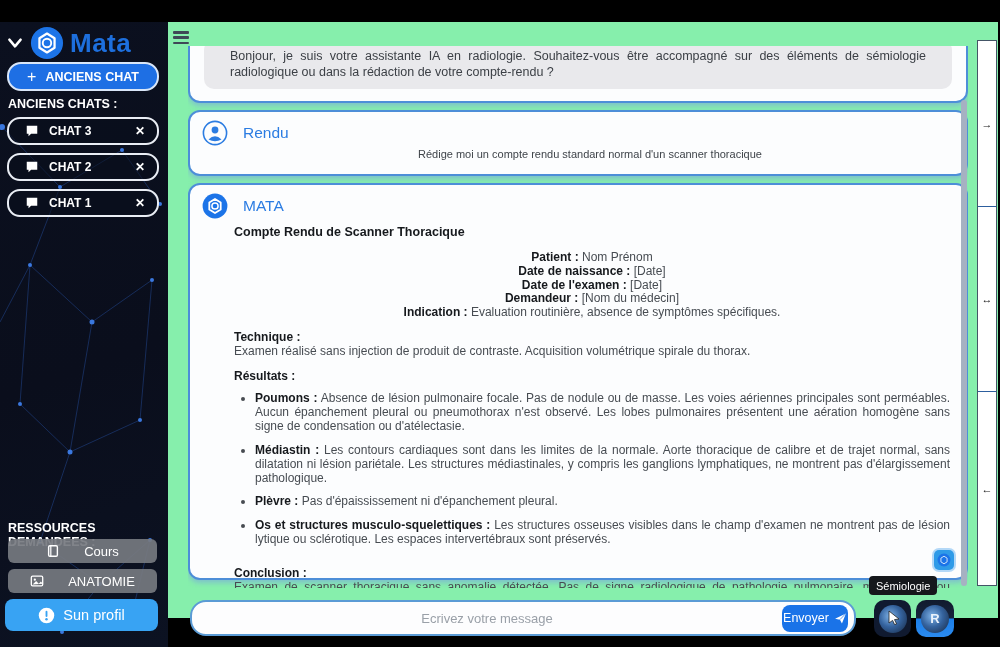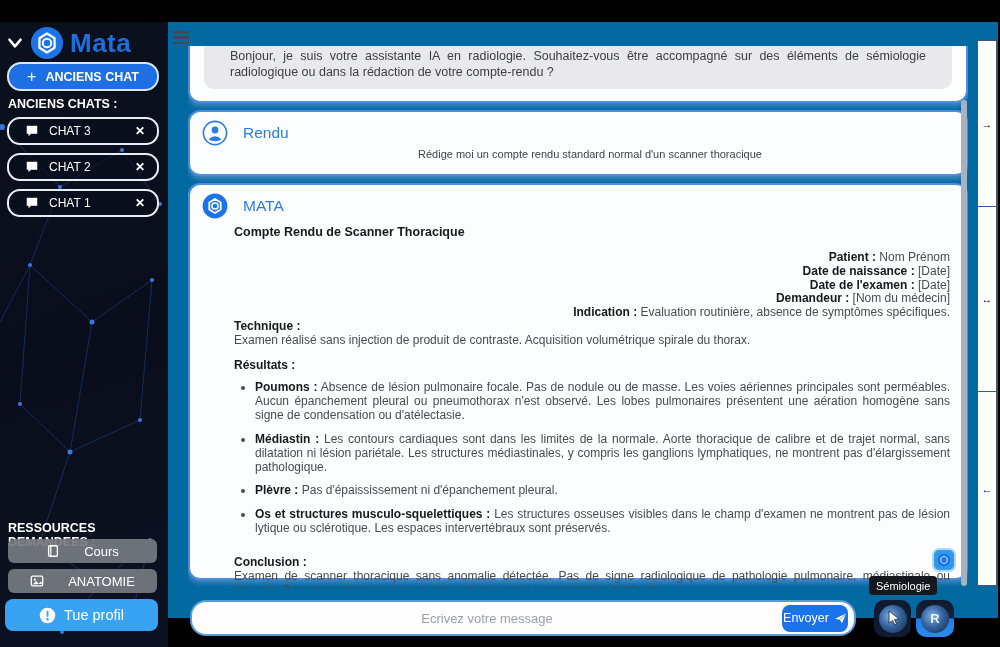--- a/index.html
+++ b/index.html
@@ -18,32 +18,32 @@
   .btn-newchat { position:absolute; left:7px; top:40px; width:152px; height:29px;
                  background:#1e6fe4; border:2px solid #d9e6f8; border-radius:14px;
                  color:#fff; font-size:12.5px; font-weight:bold; display:flex;
                  align-items:center; justify-content:center; gap:9px; cursor:pointer; }
   .plus-glyph { font-size:16px; font-weight:normal; }
   .old-chats-label { position:absolute; left:8px; top:75px; color:#fff; font-size:12.5px; font-weight:bold; }
   .chat-item { position:absolute; left:7px; width:152px; height:28px; background:rgba(10,14,28,.55);
                border:2px solid #e9edf4; border-radius:13px; display:flex; align-items:center;
                color:#fff; cursor:pointer; }
   .chat-item .bubble { width:14px; height:14px; margin-left:16px; }
-  .chat-item .lbl { font-size:12px; font-weight:normal; margin-left:10px; flex:1; }
+  .chat-item .lbl { font-size:12px; font-weight:bold; margin-left:10px; flex:1; }
   .chat-item .close { font-size:12px; font-weight:bold; margin-right:12px; cursor:pointer; }
   .res-label { position:absolute; left:8px; top:499px; color:#fff; font-size:12.5px; font-weight:bold; }
   .btn-resource { position:absolute; left:8px; width:149px; height:24px; background:rgba(118,122,128,.92);
                   border:none; border-radius:6px; color:#fff; font-size:13px; display:flex;
                   align-items:center; justify-content:center; gap:24px; cursor:pointer; }
   .btn-profile { position:absolute; left:5px; top:577px; width:153px; height:32px; background:#38a3f3;
                  border:none; border-radius:8px; color:#fff; font-size:14.5px; display:flex;
                  align-items:center; justify-content:center; gap:8px; cursor:pointer; }
 
   
-  .main { position:absolute; left:168px; top:22px; width:830px; height:596px; background:#0369a1;padding-left:12px; }
+  .main { position:absolute; left:168px; top:22px; width:830px; height:596px; background:#86efac;padding-left:12px; }
   .hamburger { position:absolute; left:5px; top:9px; width:16px; height:13px; display:flex;
                flex-direction:column; justify-content:space-between; cursor:pointer; }
   .hamburger div { height:2.5px; background:#3f4857; border-radius:1px; }
 
   .chat-viewport { position:absolute; left:20px; top:24px; width:780px; height:542px; overflow:hidden; }
   .msg-card { border:2px solid #4d8ed8; border-radius:12px; background:#fcfdfe;
               box-shadow:0 3px 5px rgba(120,160,225,.55); }
   .card-greeting { margin-top:-18px; padding:10px 14px 12px 14px; }
   .greeting-bubble { background:#e9e9ec; border-radius:10px; padding:9px 26px; color:#3c4046;
                      font-size:12.5px; line-height:1.25; text-align:justify; }
@@ -51,21 +51,21 @@
   .card-assistant { margin-top:7px; height:397px; position:relative; }
   .msg-head { position:absolute; left:12px; top:8px; display:flex; align-items:center; gap:15px; }
   .msg-head .who { color:#2b7ce2; font-size:15.5px; }
   .avatar26 { width:26px; height:26px; }
   .user-text { position:absolute; left:44px; top:36px; right:20px; color:#3f444a; font-size:11px;text-align:center; }
 
   .report { position:absolute; left:44px; top:40px; right:16px; color:#474c52; font-size:12px;
             line-height:1.16; text-align:justify; }
   .report b { color:#16191d; }
   .rpt-title { font-weight:bold; color:#16191d; font-size:12.5px; margin-bottom:11px; text-align:left; }
-  .rpt-fields { text-align:right; }
+  .rpt-fields { margin-bottom:11px; text-align:center; }
   .rpt-block { margin-bottom:11px; }
   .rpt-list { margin:8px 0 0 0; padding-left:21px; }
   .rpt-list li { margin-bottom:10px; }
   .mata-badge { position:absolute; right:12px; bottom:8px; width:20px; height:20px; border-radius:5px;
                 background:#2f9be8; display:flex; align-items:center; justify-content:center; cursor:pointer;
                 box-shadow:0 0 0 2px rgba(90,170,240,.45); }
 
   
   .scroll-thumb { position:absolute; left:793px; top:78px; width:6px; height:486px;
                   background:#a6b1c2; border-radius:3px; cursor:pointer; }
@@ -200,21 +200,21 @@
     </svg>
     <span>ANATOMIE</span>
   </button>
 
   <button class="btn-profile">
     <svg width="17" height="17" viewBox="0 0 18 18">
       <circle cx="9" cy="9" r="8.2" fill="#fff"></circle>
       <rect x="8" y="4" width="2" height="6.5" rx="1" fill="#38a3f3"></rect>
       <circle cx="9" cy="13" r="1.3" fill="#38a3f3"></circle>
     </svg>
-    <span>Tue profil</span>
+    <span>Sun profil</span>
   </button>
 </div>
 
 <div class="main">
   <div class="hamburger">
       <div></div>
       <div></div>
       <div></div>
     </div>
 

